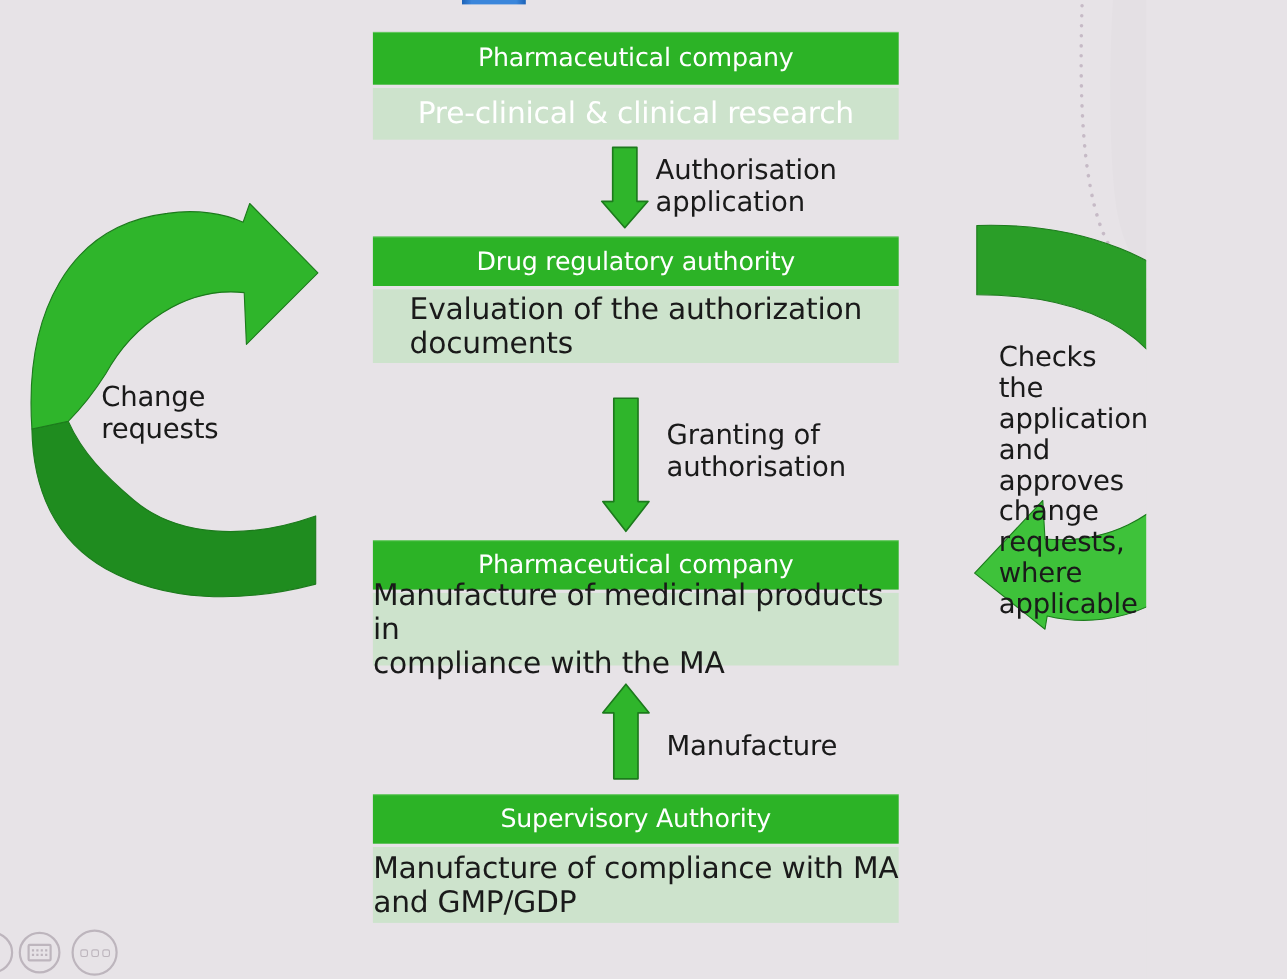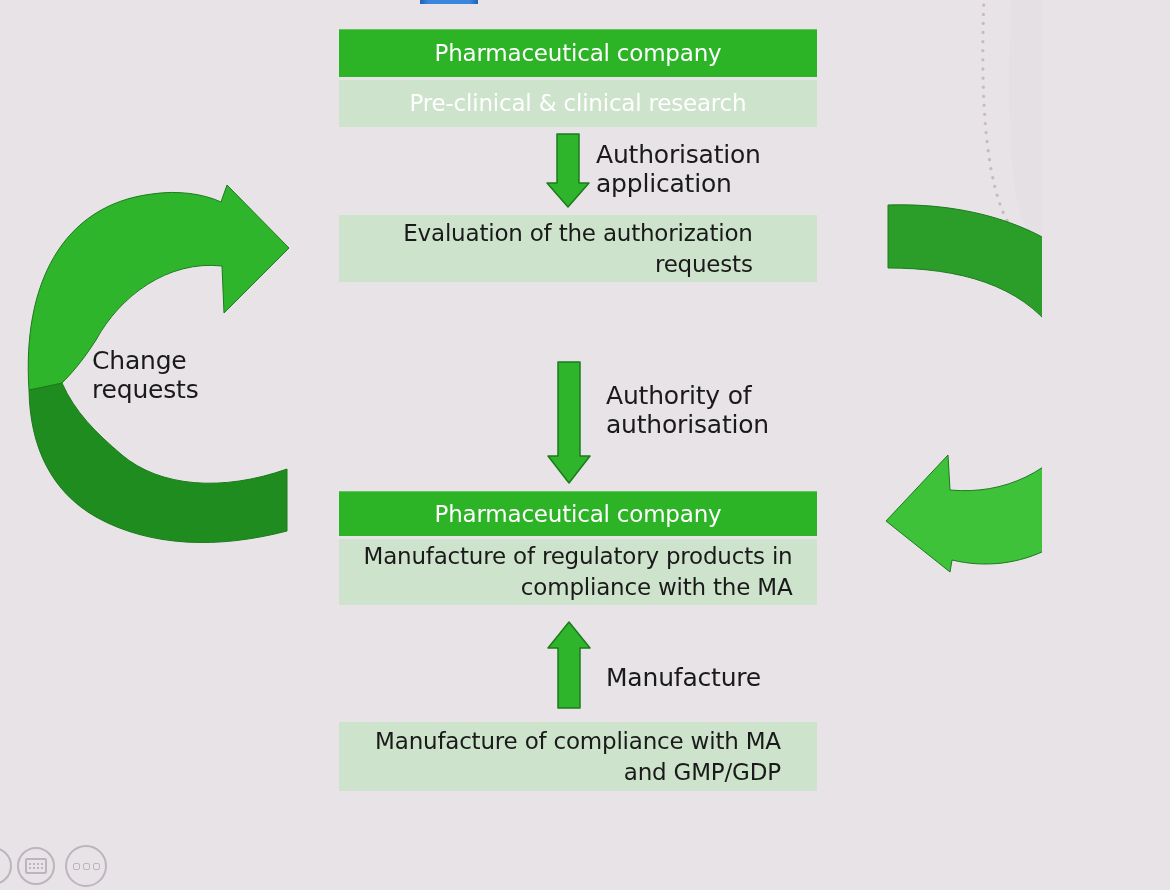--- a/index.html
+++ b/index.html
@@ -26,22 +26,22 @@
 
   .top-fragment{position:absolute;left:420px;top:0;width:58px;height:4px;
     background:linear-gradient(90deg,#1E63B8 0%,#3B86DB 15%,#3B86DB 85%,#1E63B8 100%);}
 
   .flow-box{position:absolute;left:339px;width:478px}
   .box-header{height:45px;background:var(--header-green);color:#fff;
     display:flex;align-items:center;justify-content:center;
     font-size:23px;margin-bottom:3px;letter-spacing:-0.2px;
     box-shadow:inset 0 1px 0 rgba(255,255,255,0.25)}
   .box-body{background:var(--body-green);color:var(--text-dark);
-    display:flex;align-items:center;justify-content:center;text-align:right;
-    font-size:23px;line-height:31px;white-space:pre-line;letter-spacing:-0.2px}
+    display:flex;align-items:center;justify-content:center;text-align:left;
+    font-size:27px;line-height:31px;white-space:pre-line;letter-spacing:-0.2px}
   .b1{top:29px}.b1 .box-header{height:48px}.b1 .box-body{height:47px;color:#fff}
   .b2{top:215px}.b2 .box-body{height:67px}
   .b3{top:491px}.b3 .box-body{height:66px}
   .b4{top:722px}.b4 .box-body{height:69px}
 
   .flow-label{position:absolute;color:var(--text-dark);font-size:25px;line-height:29px;
     white-space:pre-line;letter-spacing:-0.2px}
   .lbl-auth{left:596px;top:140px}
   .lbl-grant{left:606px;top:381px}
   .lbl-insp{left:606px;top:663px}
@@ -91,42 +91,49 @@
       <path fill="var(--right-bright)" stroke="var(--outline-green)" stroke-width="1" stroke-linejoin="round" d="M 1133,390 C 1131,455 1105,515 1050,548 C 1020,564 985,568 952,560 L 950,572 L 886,521 L 948,455 L 950,490 C 1005,495 1052,472 1085,425 Z"></path>
     </g>
   </svg>
 
   <div class="flow-box b1">
     <div class="box-header">Pharmaceutical company</div>
     <div class="box-body">Pre-clinical &amp; clinical research</div>
   </div>
 
   <div class="flow-box b2">
+    <div class="box-header">Drug regulatory authority</div>
     <div class="box-body">Evaluation of the authorization
-requests</div>
+documents</div>
   </div>
 
   <div class="flow-box b3">
     <div class="box-header">Pharmaceutical company</div>
-    <div class="box-body">Manufacture of regulatory products in
+    <div class="box-body">Manufacture of medicinal products in
 compliance with the MA</div>
   </div>
 
   <div class="flow-box b4">
+    <div class="box-header">Supervisory Authority</div>
     <div class="box-body">Manufacture of compliance with MA
 and GMP/GDP</div>
   </div>
 
   <div class="flow-label lbl-auth">Authorisation
 application</div>
-  <div class="flow-label lbl-grant">Authority of
+  <div class="flow-label lbl-grant">Granting of
 authorisation</div>
   <div class="flow-label lbl-insp">Manufacture</div>
   <div class="flow-label lbl-change">Change
 requests</div>
+  <div class="flow-label lbl-checks">Checks the
+application and
+approves change
+requests, where
+applicable</div>
 
   <div class="ctrl ctrl-partial">
     <span></span>
   </div>
   <div class="ctrl ctrl-slides">
     <span class="slide-icon">
         <i></i>
         <i></i>
       </span>
   </div>

